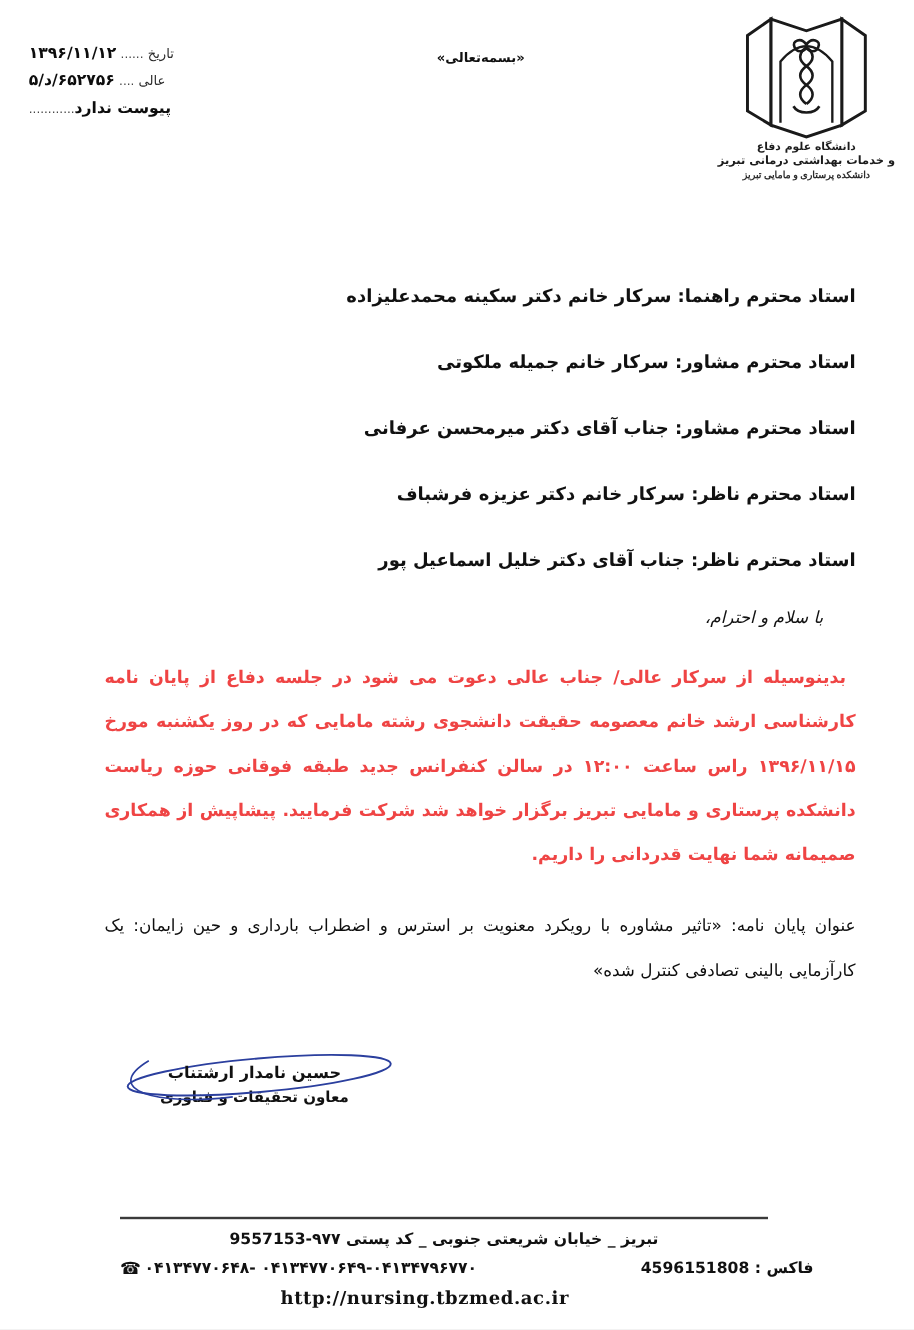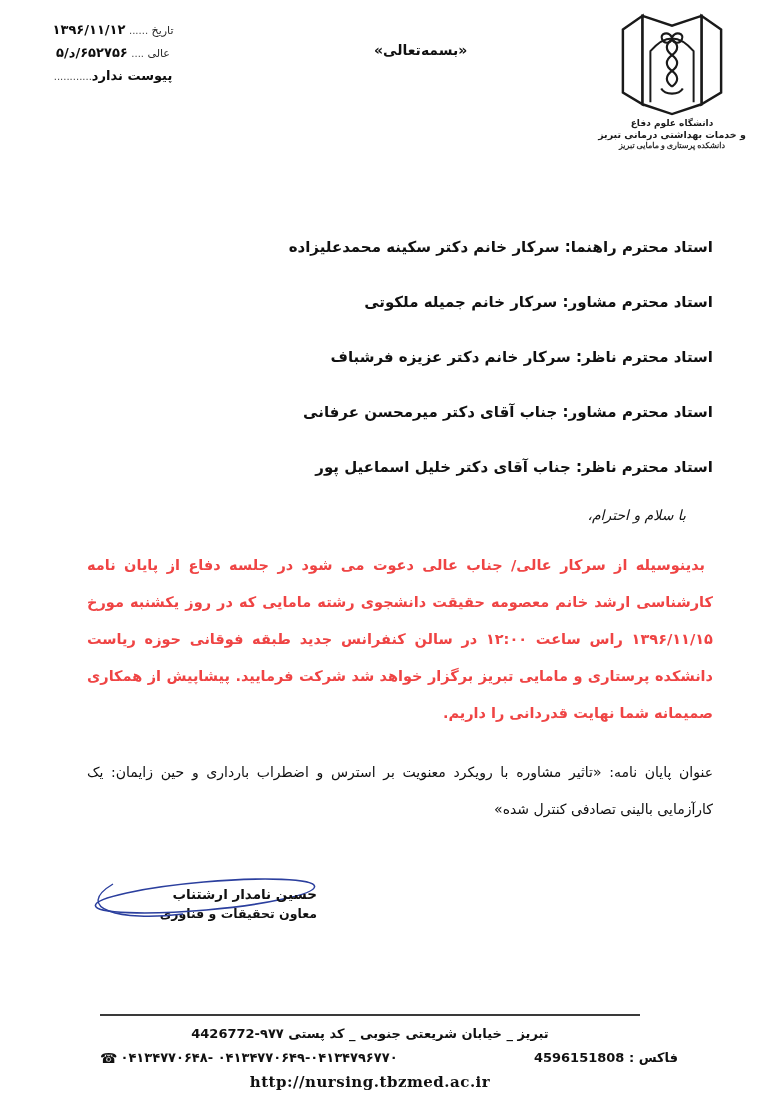--- a/index.html
+++ b/index.html
@@ -3,63 +3,63 @@
 <meta charset="utf-8">
 <style>
   html,body { margin:0; padding:0; background:#e8e8e8; }
   .page {
     position:relative; width:762px; height:1108px; margin:0 auto;
     background:#ffffff; color:#111;
     font-family:"DejaVu Sans", sans-serif;
     overflow:hidden;
   }
   
-  .meta { position:absolute; top:22px; left:24px; width:178px; direction:rtl; text-align:center; }
+  .meta { position:absolute; top:37px; left:24px; width:178px; direction:rtl; text-align:left; }
   .meta-line { margin-bottom:8px; white-space:nowrap; font-size:11px; color:#2a2a2a; }
   .meta-label { font-weight:400; }
   .dots { letter-spacing:1.5px; color:#444; font-size:10px; }
   .meta-value { font-weight:700; font-size:13px; color:#0d0d0d; }
 
   
-  .besmele { position:absolute; top:42px; left:374px; font-size:14px; font-weight:700; direction:rtl; }
+  .besmele { position:absolute; top:42px; left:364px; font-size:11px; font-weight:700; direction:rtl; }
 
   
   .logo { position:absolute; top:8px; right:14px; width:152px; text-align:center; direction:rtl; }
   .logo svg { display:block; margin:0 auto; }
   .logo-t1 { font-size:9px;  font-weight:700; line-height:11px; color:#1c1c1c; }
   .logo-t2 { font-size:9.5px; font-weight:700; line-height:12px; color:#1c1c1c; }
   .logo-t3 { font-size:8px;  font-weight:700; line-height:10px; color:#2e2e2e;font-family:Liberation Serif, serif; }
 
   
   .content { position:absolute; top:238px; right:49px; left:49px; direction:rtl; }
   .recipient { font-size:15px; font-weight:700; line-height:19px; margin-bottom:36px; text-align:right; white-space:nowrap; }
   .salutation { font-size:14px; font-weight:400; font-style:italic; text-align:right;
                 margin:-6px 27px 0 0; }
   .body-par { margin-top:24px; padding-left:38px; font-size:14.5px; font-weight:700;
               line-height:37px; text-align:justify; text-indent:8px; color:#ef4444; }
   .thesis   { margin-top:22px; padding-left:38px; font-size:14px; font-weight:400;
               line-height:37px; text-align:justify; color:#0e0e0e; }
 
   
-  .sig { position:absolute; top:886px; left:85px; width:232px; direction:rtl; }
+  .sig { position:absolute; top:886px; left:96px; width:232px; text-align:center; direction:rtl; }
   .sig-name  { position:relative; font-size:13.5px; font-weight:700; z-index:2; }
   .sig-title { font-size:12.5px; font-weight:700; margin-top:4px; }
   .sig-scribble { position:absolute; top:-12px; left:-6px; width:244px; height:54px; z-index:1; }
 
   
   .footer-divider { position:absolute; top:1014px; left:100px; width:540px;
                     border-top:2px solid #3a3a3a; }
   .footer-address { position:absolute; top:1026px; left:100px; width:540px; text-align:center;
                     font-size:13px; font-weight:700; direction:rtl; white-space:nowrap; }
   .footer-contacts { position:absolute; top:1050px; left:100px; width:578px;
                      display:flex; justify-content:space-between; align-items:center;
                      direction:ltr; font-size:13px; font-weight:700; }
   .phone-group { display:flex; align-items:center; gap:3px; direction:ltr; }
   .phone-icon { font-size:14px; line-height:14px; }
-  .footer-url { position:absolute; top:1073px; left:100px; width:540px; text-align:center;
+  .footer-url { position:absolute; top:1073px; left:84px; width:540px; text-align:center;
                 font-family:"DejaVu Serif", serif; font-size:15px; font-weight:700; letter-spacing:0.5px; }
 </style>
 </head>
 <body>
 
 <div class="page">
 
   <div class="meta">
     <div class="meta-line">
       <span class="meta-label">تاریخ</span>
@@ -90,43 +90,43 @@
       <path d="M53 82 c4 7 18 7 22 0" fill="none" stroke="#1a1a1a" stroke-width="2.2"></path>
     </svg>
     <div class="logo-t1">دانشگاه علوم دفاع</div>
     <div class="logo-t2">و خدمات بهداشتی درمانی تبریز</div>
     <div class="logo-t3">دانشکده پرستاری و مامایی تبریز</div>
   </div>
 
   <div class="content">
     <div class="recipient">استاد محترم راهنما: سرکار خانم دکتر سکینه محمدعلیزاده</div>
     <div class="recipient">استاد محترم مشاور: سرکار خانم جمیله ملکوتی</div>
+    <div class="recipient">استاد محترم مشاور: جناب آقای دکتر میرمحسن عرفانی</div>
     <div class="recipient">استاد محترم ناظر: سرکار خانم دکتر عزیزه فرشباف</div>
-    <div class="recipient">استاد محترم مشاور: جناب آقای دکتر میرمحسن عرفانی</div>
     <div class="recipient">استاد محترم ناظر: جناب آقای دکتر خلیل اسماعیل پور</div>
 
     <div class="salutation">با سلام و احترام،</div>
 
     <div class="body-par">بدینوسیله از سرکار عالی/ جناب عالی دعوت می شود در جلسه دفاع از پایان نامه کارشناسی ارشد خانم معصومه حقیقت دانشجوی رشته مامایی  که در روز یکشنبه مورخ ۱۳۹۶/۱۱/۱۵ راس ساعت ۱۲:۰۰ در سالن کنفرانس جدید طبقه فوقانی حوزه ریاست دانشکده پرستاری و مامایی تبریز برگزار خواهد شد شرکت فرمایید. پیشاپیش از همکاری صمیمانه شما نهایت قدردانی را داریم.</div>
 
     <div class="thesis">عنوان پایان نامه: «تاثیر مشاوره با رویکرد معنویت بر استرس و اضطراب بارداری و حین زایمان: یک کارآزمایی بالینی تصادفی کنترل شده»</div>
   </div>
 
   <div class="sig">
     <svg class="sig-scribble" viewBox="0 0 244 54">
       <ellipse cx="126" cy="22" rx="110" ry="14" fill="none" stroke-width="1.6" transform="rotate(-5 126 22)" stroke="#2b3f9e"></ellipse>
       <path d="M34 10 C -6 34, 40 48, 104 40" fill="none" stroke-width="1.4" stroke="#2b3f9e"></path>
     </svg>
     <div class="sig-name">حسین نامدار ارشتناب</div>
     <div class="sig-title">معاون تحقیقات و فناوری</div>
   </div>
 
   <div class="footer-divider"></div>
 
-  <div class="footer-address">تبریز _ خیابان شریعتی جنوبی _ کد پستی ۹۷۷-4426772</div>
+  <div class="footer-address">تبریز _ خیابان شریعتی جنوبی _ کد پستی ۹۷۷-9557153</div>
 
   <div class="footer-contacts">
     <span class="phone-group">
       <span class="phone-icon">☎</span>
       <span dir="ltr">۰۴۱۳۴۷۷۰۶۴۸- ۰۴۱۳۴۷۷۰۶۴۹-۰۴۱۳۴۷۹۶۷۷۰</span>
     </span>
     <span dir="ltr">فاکس : 4596151808</span>
   </div>
 
   <div class="footer-url">http://nursing.tbzmed.ac.ir</div>

